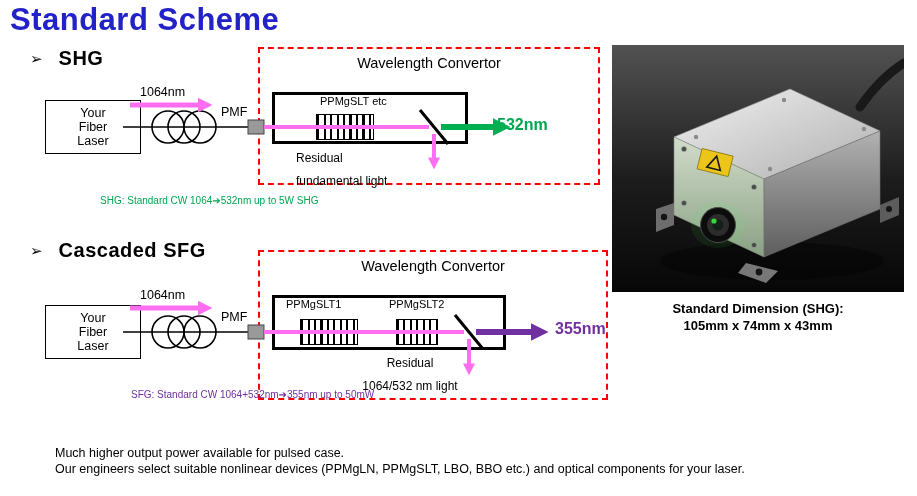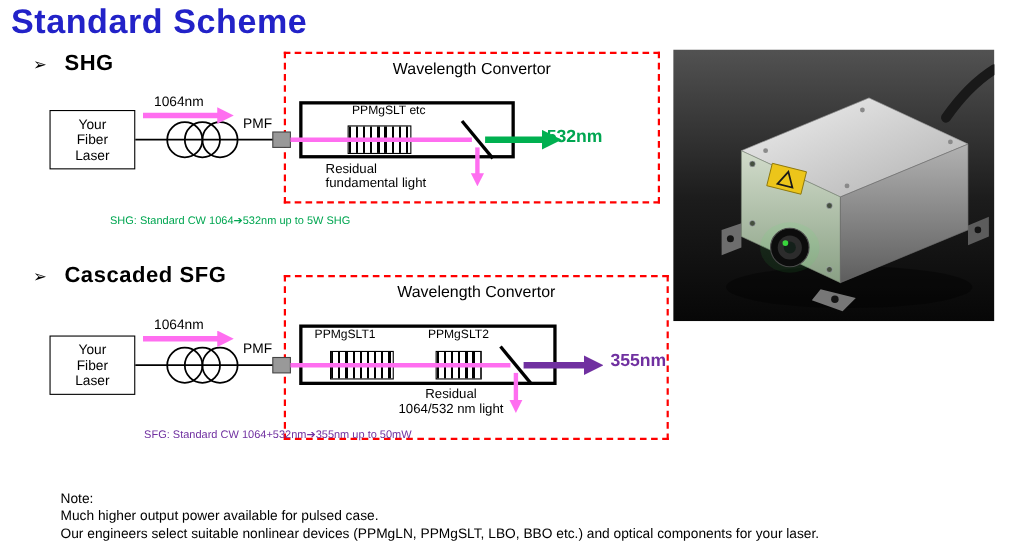--- a/index.html
+++ b/index.html
@@ -7,37 +7,37 @@
   body { font-family:"Liberation Sans", sans-serif; color:#000; }
   .page { position:relative; width:917px; height:496px; background:#fff; overflow:hidden; }
 
   .title { position:absolute; left:10px; top:2px; font-size:31px; font-weight:bold;
            letter-spacing:.5px; color:var(--title-blue,#2222c8); }
 
   .section-heading { position:absolute; display:flex; align-items:center; gap:16px; }
   .bullet { font-size:15px; color:#000; }
   .heading-text { font-size:20px; font-weight:bold; letter-spacing:.5px; }
 
-  .laser-box { position:absolute; width:78px; height:54px; border:1.6px solid #000; background:#fff;
+  .laser-box { position:absolute; width:96px; height:54px; border:1.6px solid #000; background:#fff;
                display:flex; align-items:center; justify-content:center; }
   .laser-box span { font-size:12.5px; line-height:14px; text-align:center; white-space:pre-line; }
 
   .dashed-box { position:absolute; border:2px dashed var(--dashed-red,#f00); background:transparent; }
   .convertor-title { text-align:center; font-size:14.5px; margin-top:6px; }
 
   .module-box { position:absolute; border:3px solid #000; background:#fff; }
   .crystal { position:absolute; border:1.5px solid #000;
              background:repeating-linear-gradient(90deg,#000 0 2px,#fff 2px 6.5px); }
 
   .small-label { position:absolute; font-size:12.5px; }
   .crystal-label { position:absolute; font-size:11px; }
   .out-label { position:absolute; font-size:16px; font-weight:bold; }
   .green-text { color:var(--green,#00a651); }
   .purple-text { color:var(--purple,#7030a0); }
-  .residual { position:absolute; font-size:12px; line-height:13px; white-space:pre-line; }
+  .residual { position:absolute; font-size:12px; line-height:23px; white-space:pre-line; }
   .cap { position:absolute; font-size:10px; font-weight:normal; }
 
   .overlay { position:absolute; left:0; top:0; z-index:10; pointer-events:none; }
   .overlay .pink   { stroke:var(--beam-pink,#ff6ef0); }
   .overlay .greenS { stroke:var(--arrow-green,#00b050); }
   .overlay .purpS  { stroke:var(--purple,#7030a0); }
   .overlay .coil   { fill:none; stroke:#000; stroke-width:1.6; }
 
   .photo { position:absolute; left:612px; top:45px; width:292px; height:247px; }
   .photo svg { display:block; }
@@ -207,20 +207,23 @@
       <g>
         <ellipse cx="106" cy="180" rx="27" ry="23" fill="#3aff5a" opacity="0.08"></ellipse>
         <circle cx="106" cy="180" r="17.5" fill="#0c0c0c" stroke="#4a4a4a" stroke-width="1"></circle>
         <circle cx="106" cy="180" r="11" fill="#2c2c2c"></circle>
         <circle cx="106" cy="180" r="5.5" fill="#14201a"></circle>
         <circle cx="102" cy="176" r="2.6" fill="#3ae03e" opacity="0.95"></circle>
       </g>
     </svg>
   </div>
 
+  <div class="photo-caption">
+    <div>Standard Dimension (SHG):</div>
+    <div>105mm x 74mm x 43mm</div>
+  </div>
 
   <div class="note">
-    <div>Note:</div>
     <div>Much higher output power available for pulsed case.</div>
     <div>Our engineers select suitable nonlinear devices (PPMgLN, PPMgSLT, LBO, BBO etc.) and optical components for your laser.</div>
   </div>
 
 </div>
 
 </body></html>

